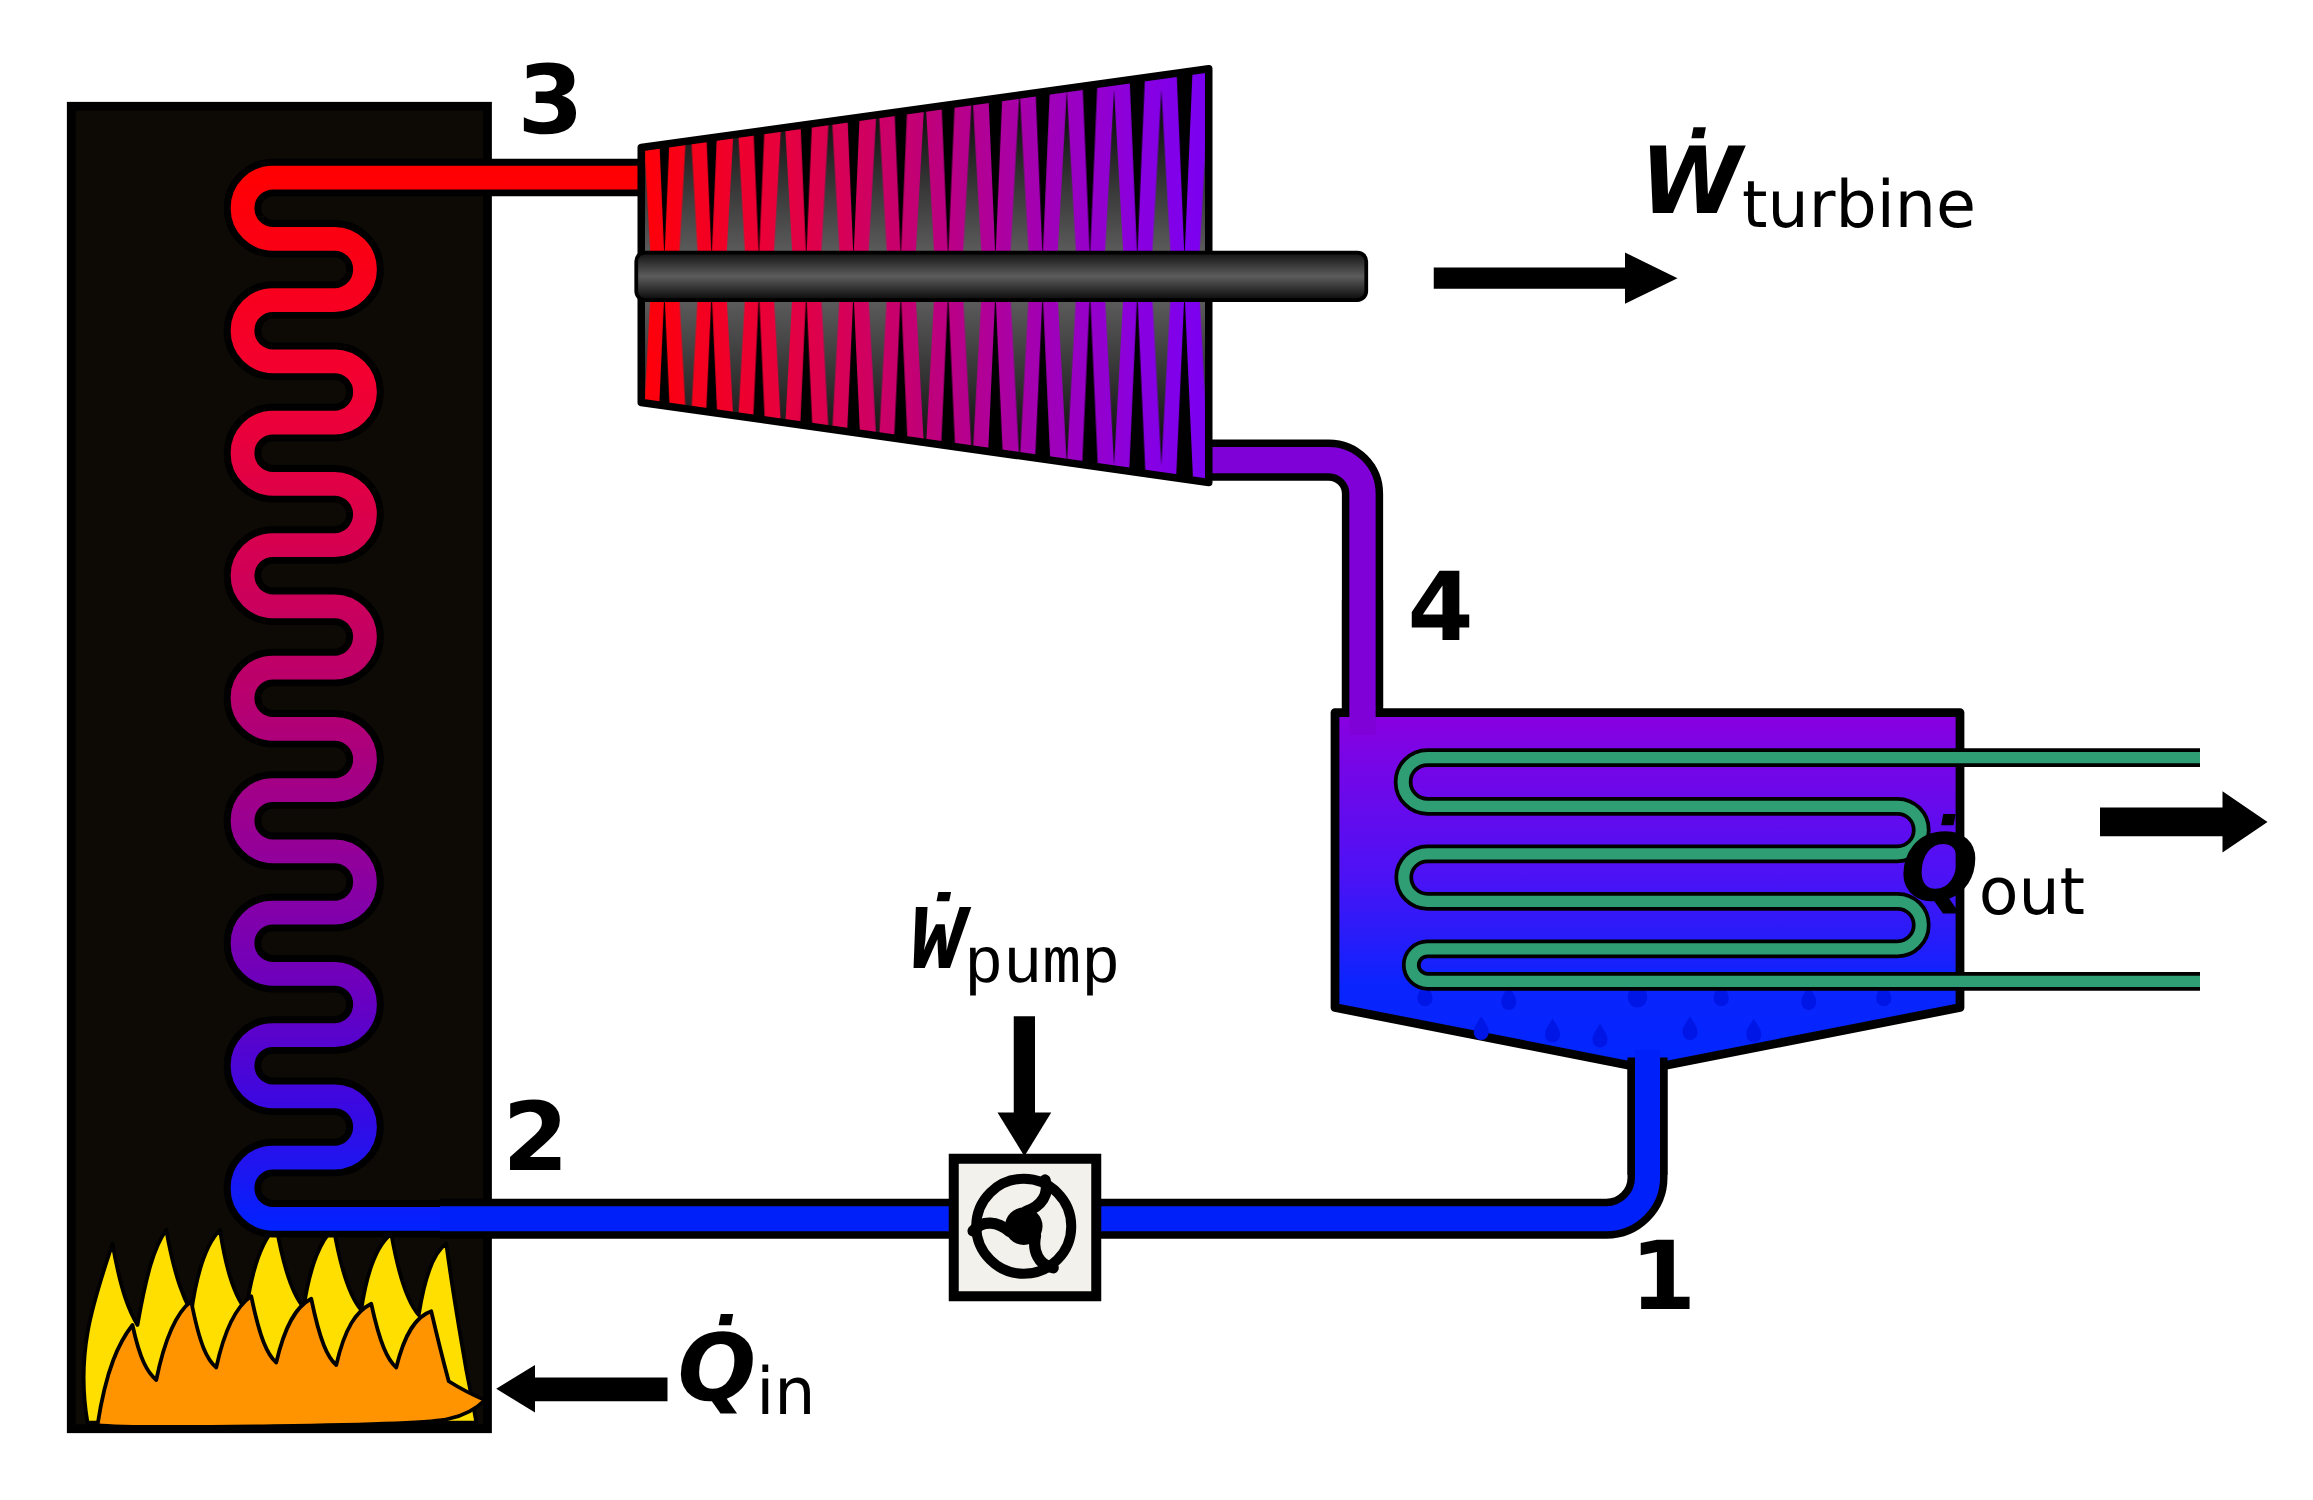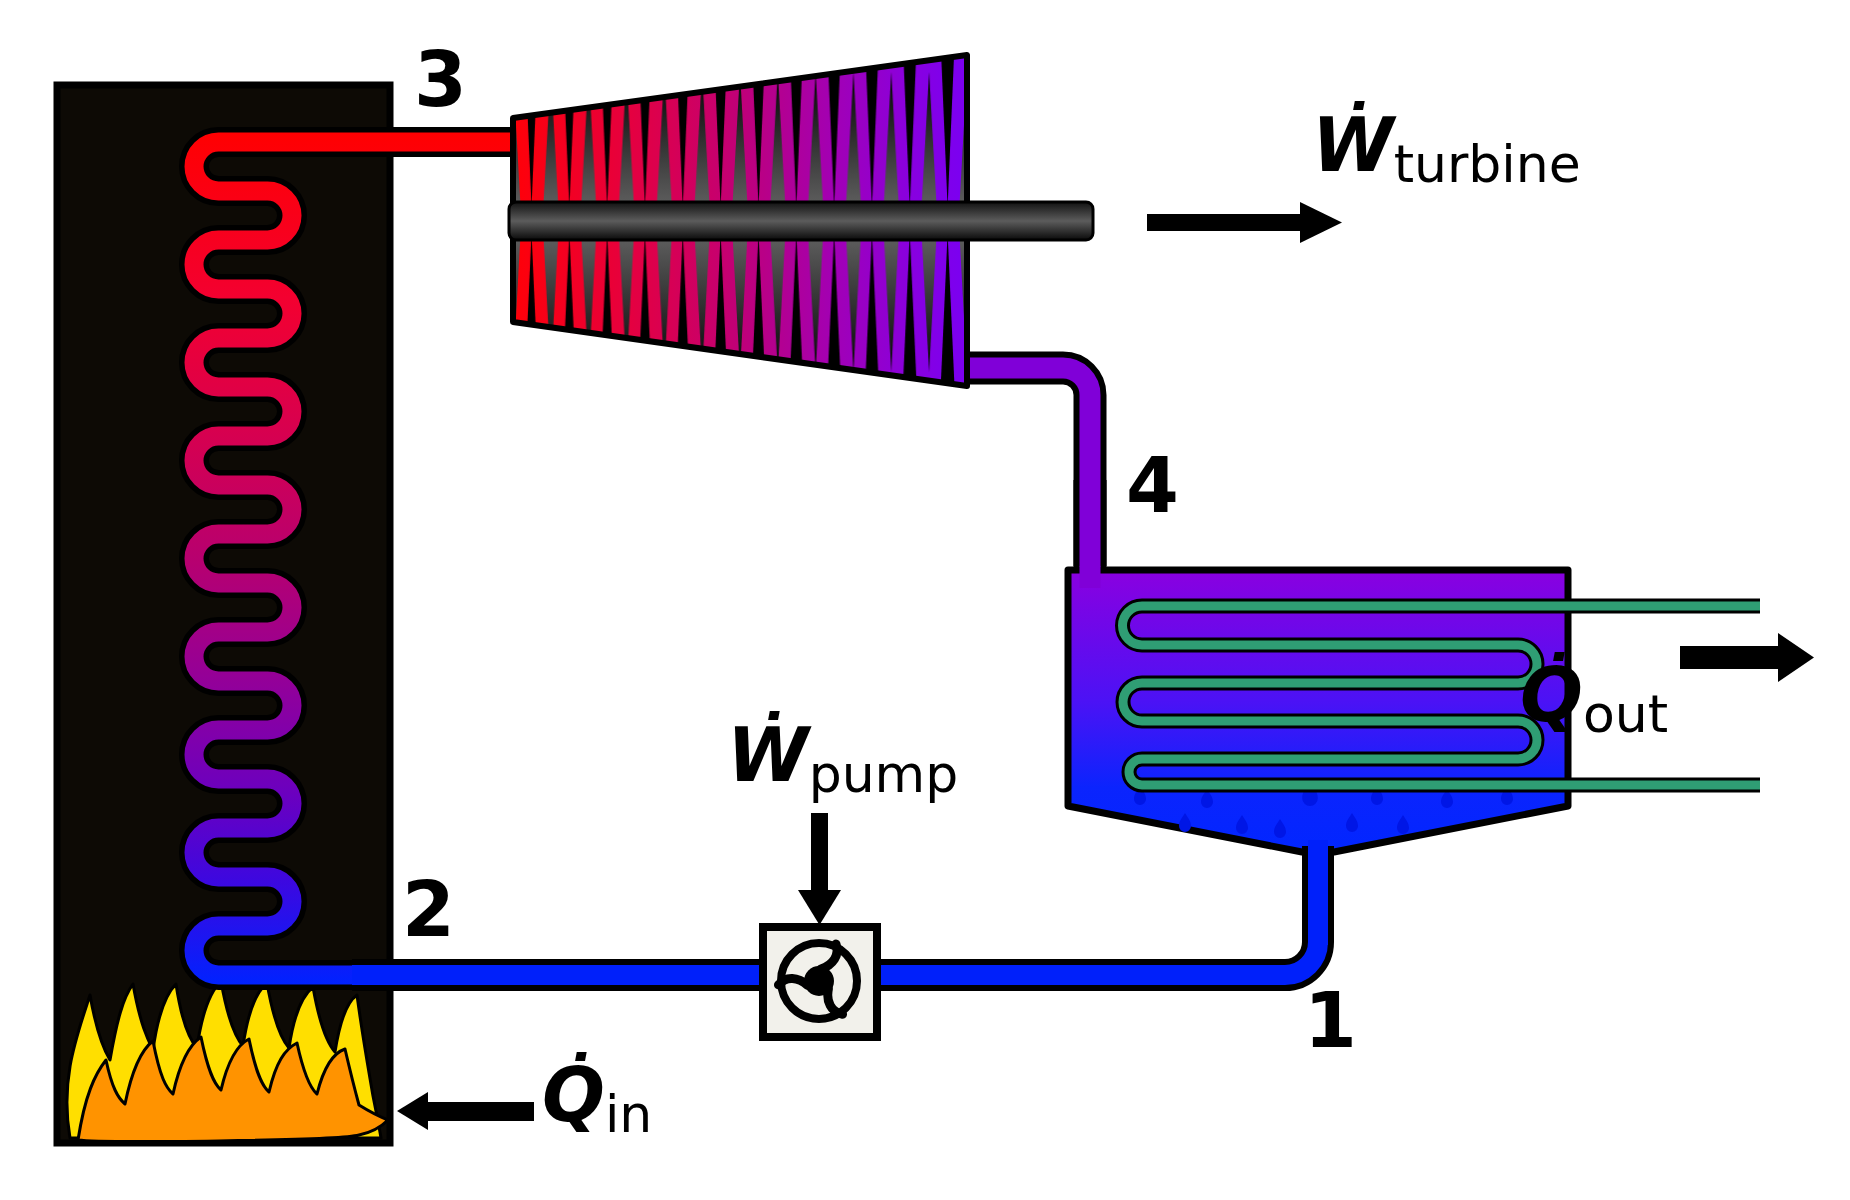--- a/index.html
+++ b/index.html
@@ -217,21 +217,21 @@
 
 <div class="lbl num" style="left:414px;top:42px;"><span>3</span></div>
 <div class="lbl num" style="left:402px;top:872px;"><span>2</span></div>
 <div class="lbl num" style="left:1304px;top:983px;"><span>1</span></div>
 <div class="lbl num" style="left:1126px;top:448px;"><span>4</span></div>
 
 <div class="lbl" style="left:1294px;top:108px;margin-left:18px;">
   <span class="sym">Ẇ</span><span class="sub">turbine</span>
 </div>
 
-<div class="lbl" style="left:727px;top:718px;">
+<div class="lbl" style="left:727px;top:718px;font-family:Liberation Mono, monospace;">
   <span class="sym">Ẇ</span><span class="sub">pump</span>
 </div>
 
 <div class="lbl" style="left:542px;top:1058px;">
   <span class="sym">Q̇</span><span class="sub">in</span>
 </div>
 
 <div class="lbl" style="left:1520px;top:658px;">
   <span class="sym">Q̇</span><span class="sub">out</span>
 </div>

